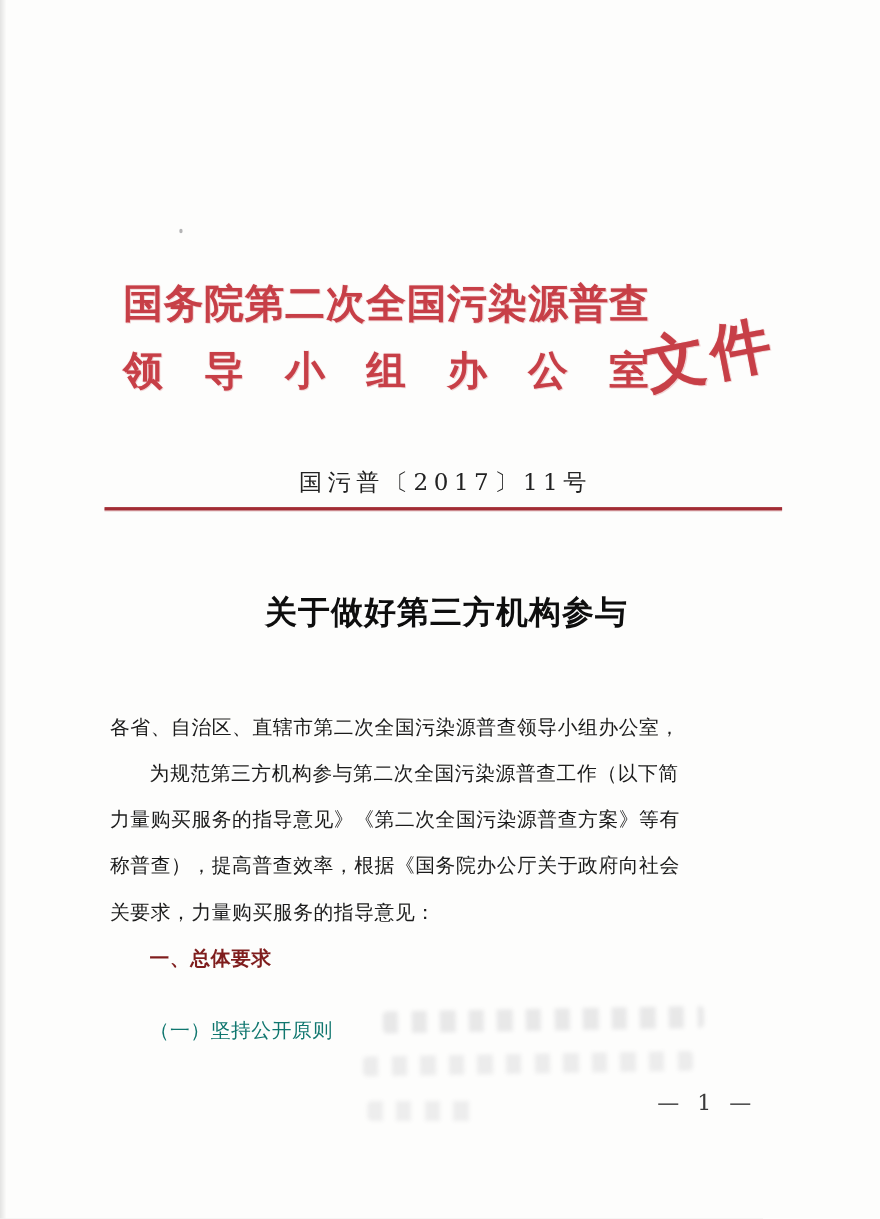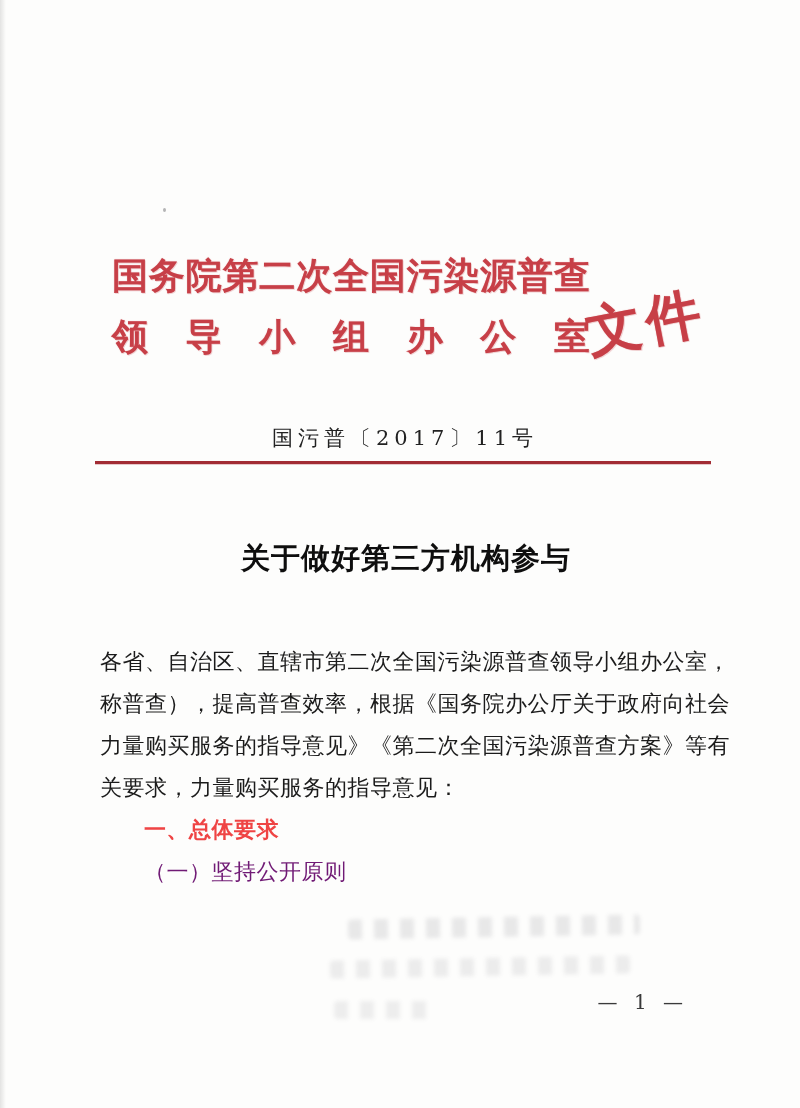--- a/index.html
+++ b/index.html
@@ -56,40 +56,40 @@
   .red-divider{
     position:absolute;left:95px;top:461px;width:616px;height:3px;
     background:#a22c34;
     box-shadow:0 1px 0 rgba(162,44,52,.25);
   }
 
   
   .title{
     position:absolute;left:100px;top:536px;width:612px;
     text-align:center;
-    font-family:Liberation Serif, serif;
+    font-family:Liberation Mono, monospace;
     font-weight:bold;font-size:29px;line-height:45px;
     color:#0e0e0e;letter-spacing:1px;
   }
 
   
   .body{
     position:absolute;left:100px;top:641px;width:640px;
   }
   .bline{
     height:42px;line-height:42px;
-    font-size:22px;letter-spacing:0.5px;
+    font-size:18px;letter-spacing:0.5px;
     white-space:nowrap;color:#1b1b1b;
   }
   .bline.indent{text-indent:2em;}
   .bline.bold{
     font-family:"DejaVu Sans","Liberation Sans",sans-serif;
-    font-weight:bold;color:#ef4444;
+    font-weight:bold;color:#7f1d1d;
   }
-  .bline.kaiti{color:#701a75;}
+  .bline.kaiti{color:#0f766e;margin-top:24px;}
 
   
   .art{
     position:absolute;opacity:.16;filter:blur(2px);
     background:repeating-linear-gradient(90deg,
       rgba(110,110,118,.9) 0 14px, rgba(110,110,118,0) 14px 26px);
     pointer-events:none;border-radius:4px;
   }
   .art1{left:348px;top:917px;width:292px;height:20px;transform:rotate(-1deg);}
   .art2{left:330px;top:958px;width:300px;height:18px;transform:rotate(-1deg);opacity:.13;}
@@ -141,22 +141,23 @@
   <div class="doc-number">国污普〔2017〕11号</div>
 
   <div class="red-divider"></div>
 
   <div class="title">
     <div>关于做好第三方机构参与</div>
   </div>
 
   <div class="body">
     <div class="bline">各省、自治区、直辖市第二次全国污染源普查领导小组办公室，</div>
+    <div class="bline indent">为规范第三方机构参与第二次全国污染源普查工作（以下简</div>
+    <div class="bline">力量购买服务的指导意见》《第二次全国污染源普查方案》等有</div>
     <div class="bline">称普查），提高普查效率，根据《国务院办公厅关于政府向社会</div>
-    <div class="bline">力量购买服务的指导意见》《第二次全国污染源普查方案》等有</div>
     <div class="bline">关要求，力量购买服务的指导意见：</div>
     <div class="bline indent bold">一、总体要求</div>
     <div class="bline indent kaiti">（一）坚持公开原则</div>
   </div>
 
   <div class="art art1"></div>
   <div class="art art2"></div>
   <div class="art art3"></div>
 
   <div class="page-num">— 1 —</div>

